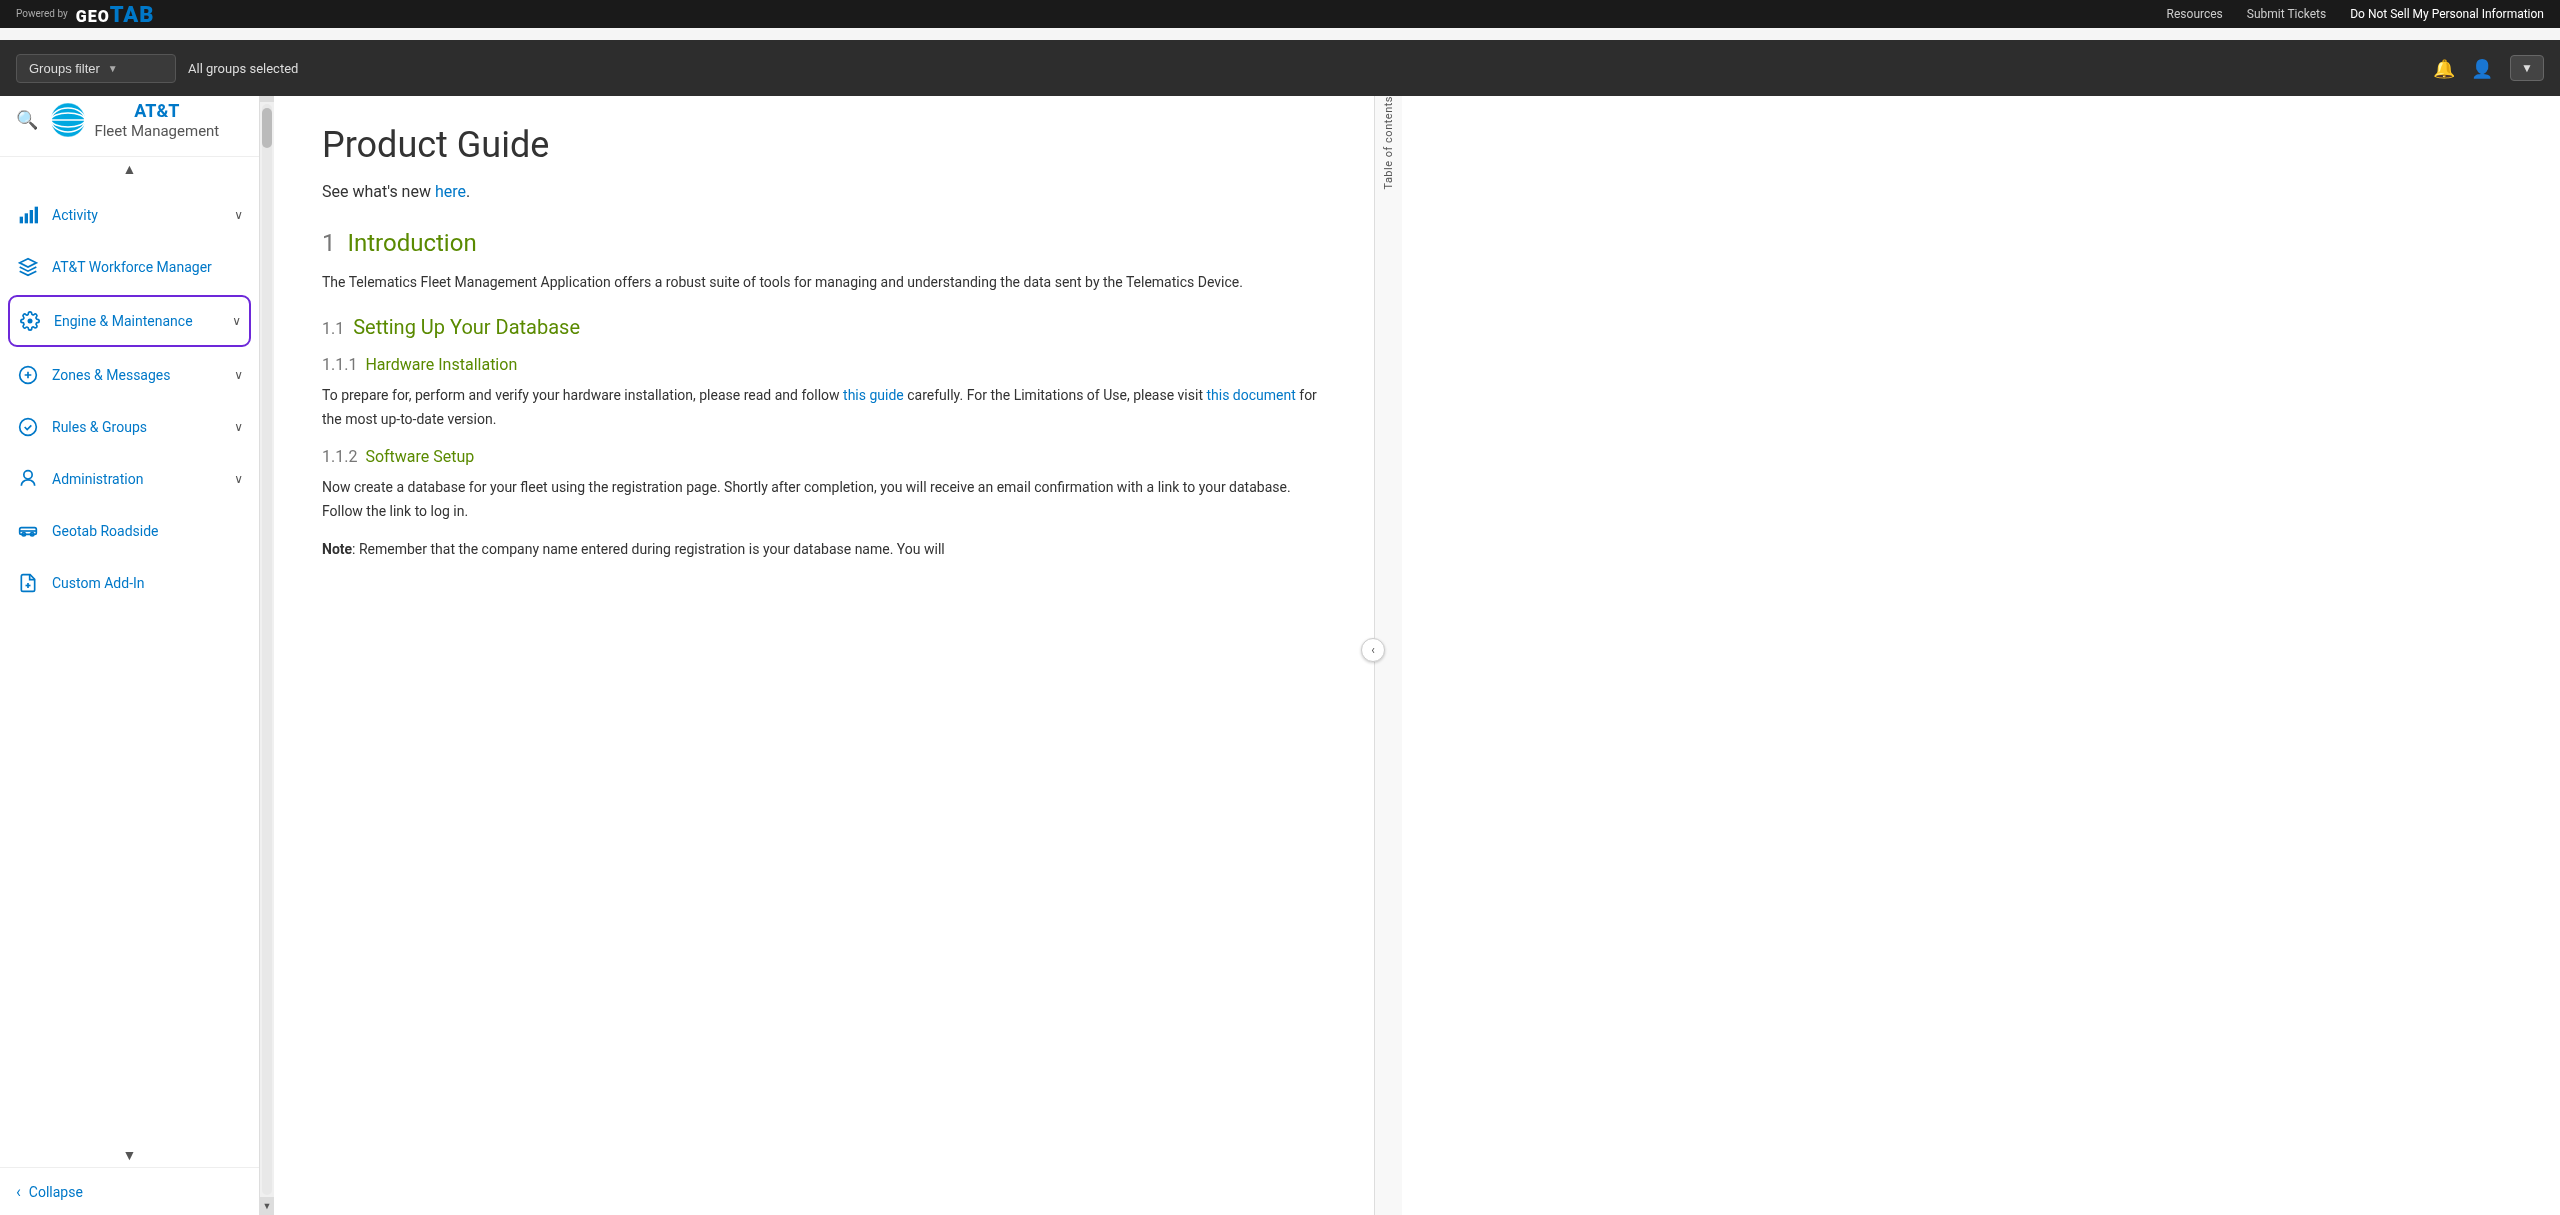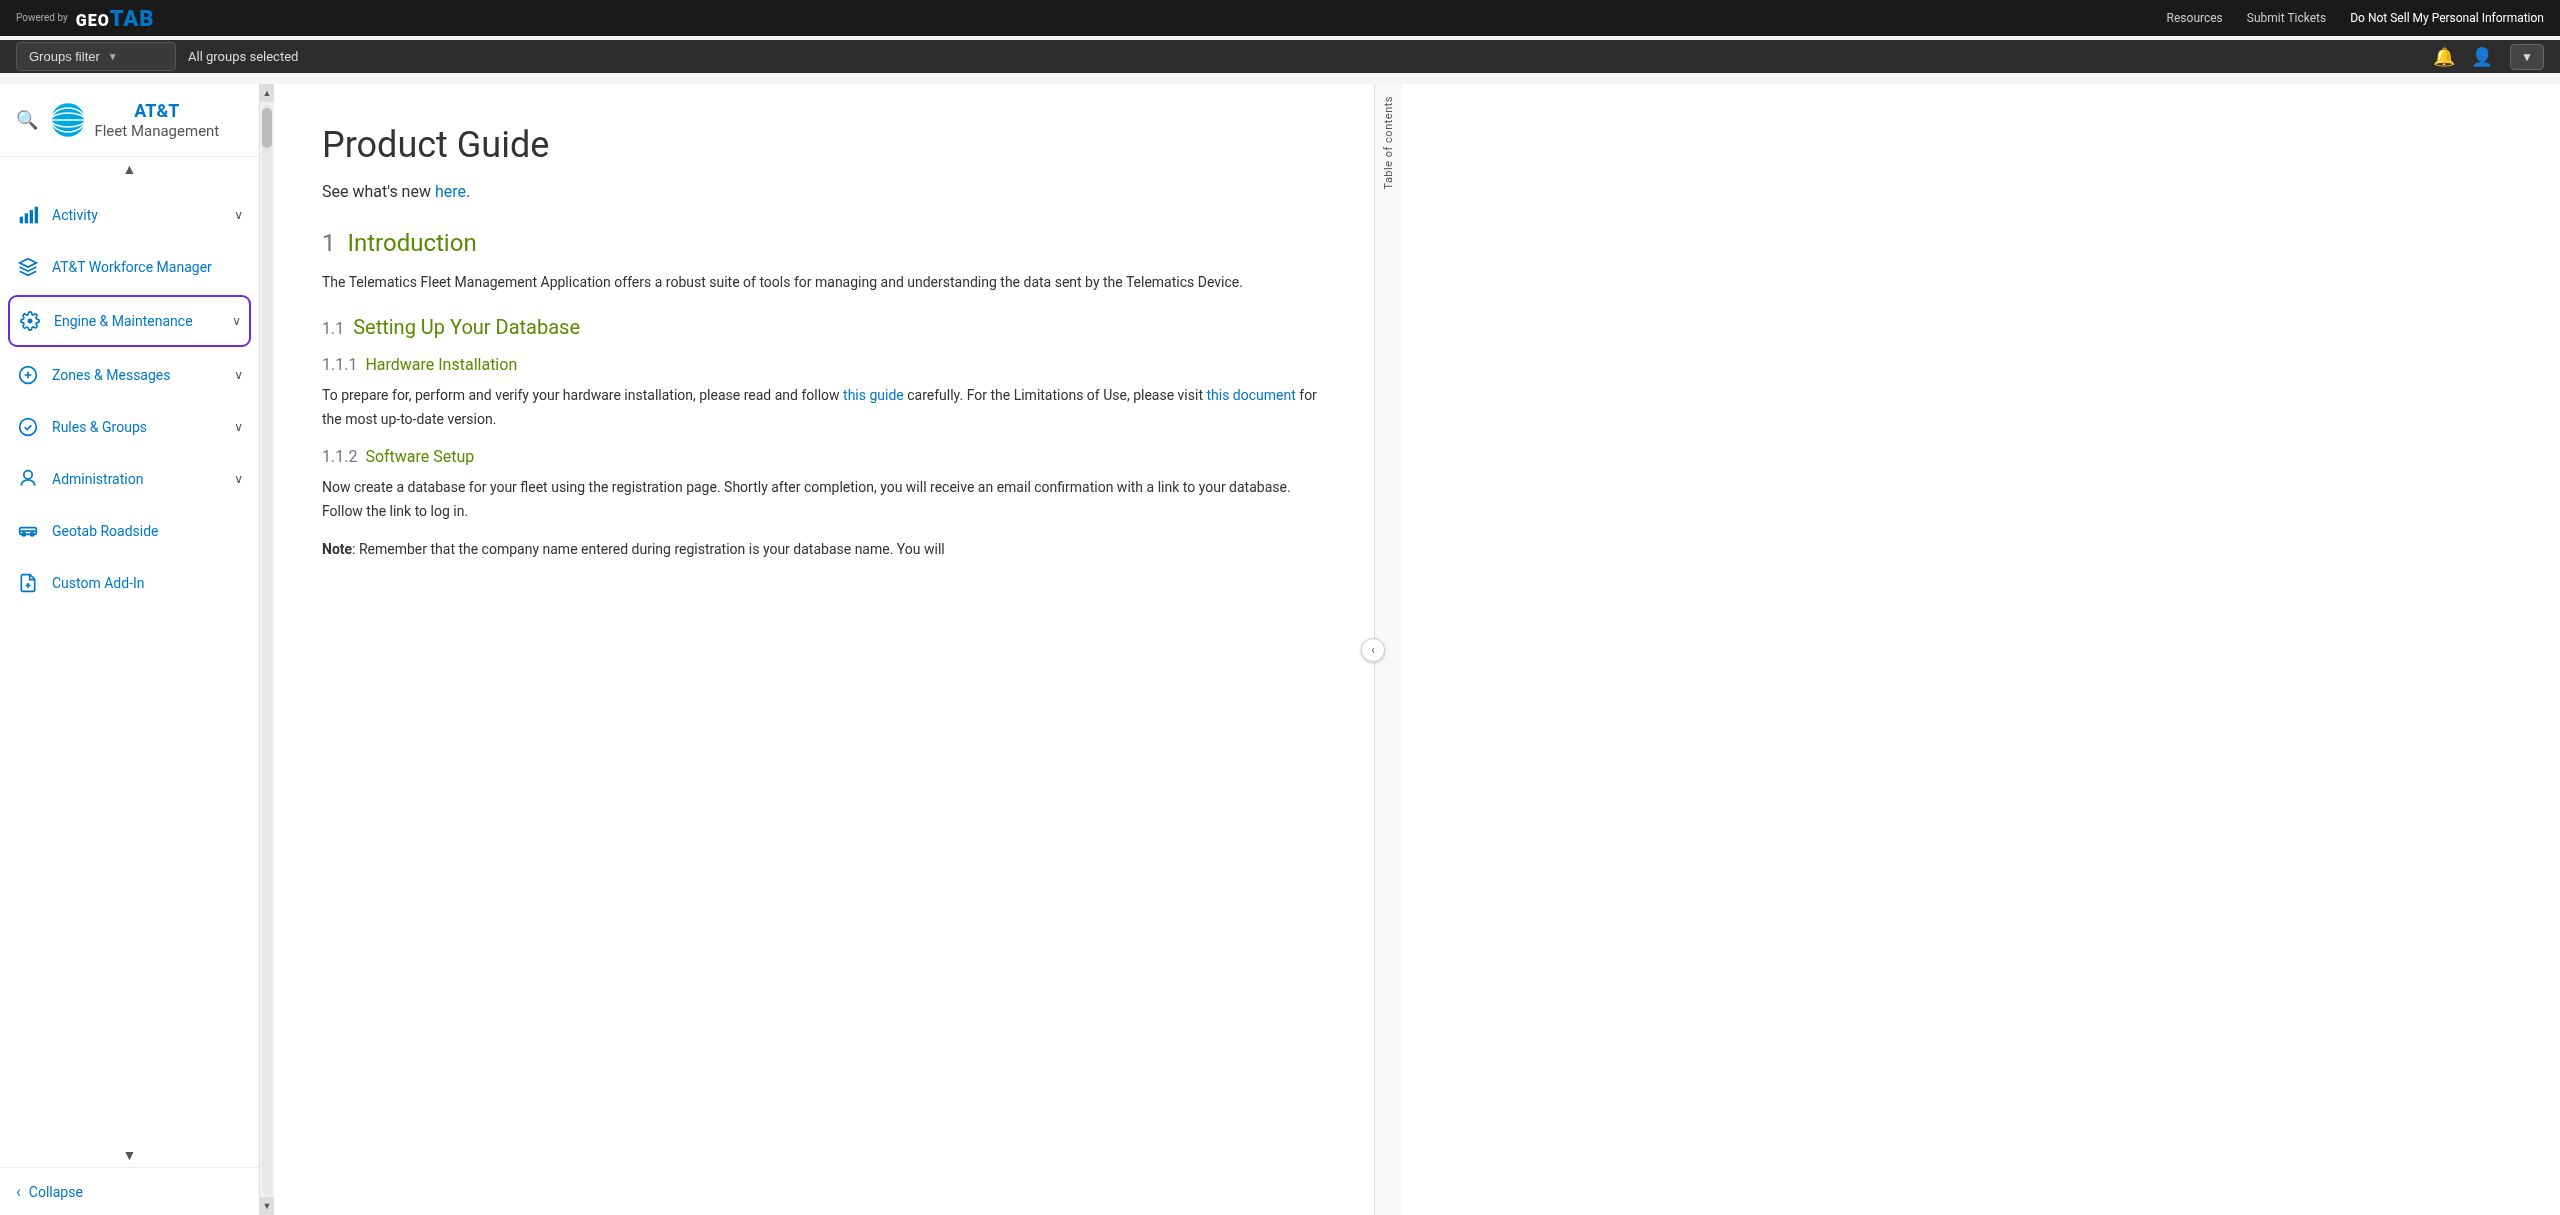--- a/index.html
+++ b/index.html
@@ -1,41 +1,41 @@
 <!DOCTYPE html>
 <html><head>
   <meta charset="utf-8">
   <style>
     * { box-sizing: border-box; margin: 0; padding: 0; }
     body { font-family: 'Roboto', Arial, sans-serif; font-size: 14px; background: #f5f5f5; overflow: hidden; height: 100vh; }
 
     
     .top-bar {
       background: #1a1a1a;
-      height: 36px;
+      height: 28px;
       display: flex;
       align-items: center;
       justify-content: space-between;
       padding: 0 16px;
       position: fixed;
       top: 0; left: 0; right: 0;
       z-index: 100;
     }
     .top-bar-left { display: flex; align-items: center; gap: 8px; }
     .powered-by { color: #aaa; font-size: 10px; line-height: 1.2; }
     .powered-by span { display: block; }
     .geotab-logo { color: white; font-size: 20px; font-weight: bold; letter-spacing: 1px; }
     .top-bar-right { display: flex; align-items: flex-start; gap: 24px; }
     .top-nav-link { color: #ccc; font-size: 12px; text-decoration: none; cursor: pointer; }
     .top-nav-link.highlight { color: #fff; }
 
     
     .filter-bar {
       background: #2d2d2d;
-      height: 33px;
+      height: 56px;
       display: flex;
       align-items: center;
       padding: 0 16px;
       position: fixed;
       top: 40px; left: 0; right: 0;
       z-index: 99;
       gap: 12px;
     }
     .groups-filter-btn {
       background: #3a3a3a;

